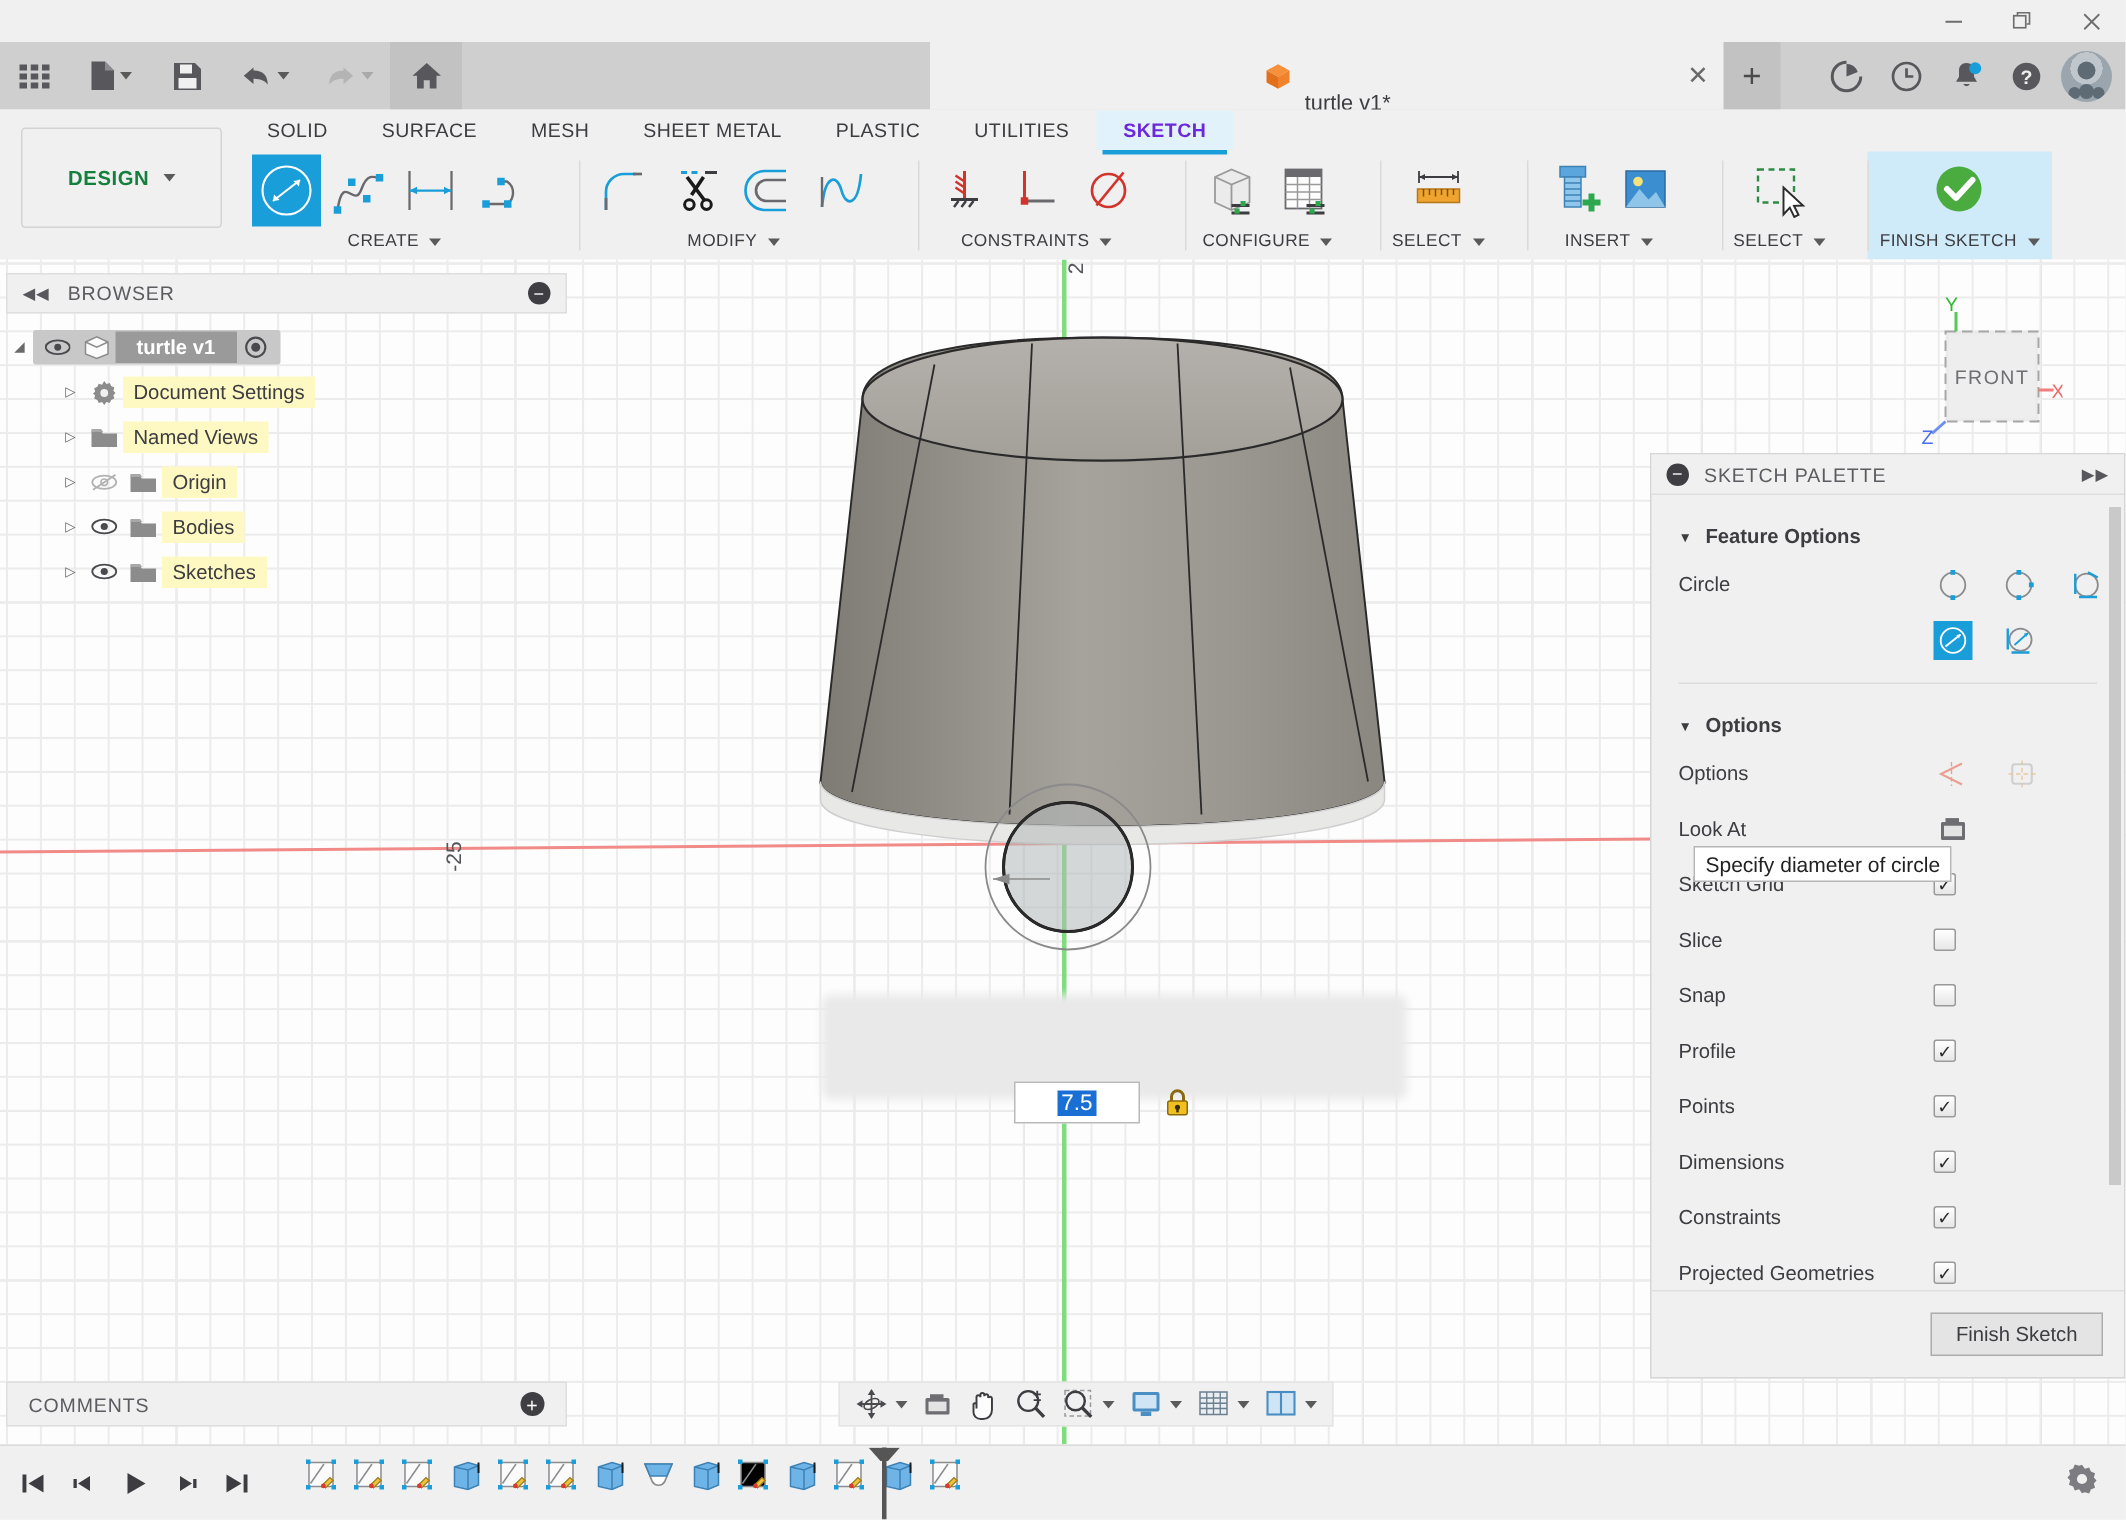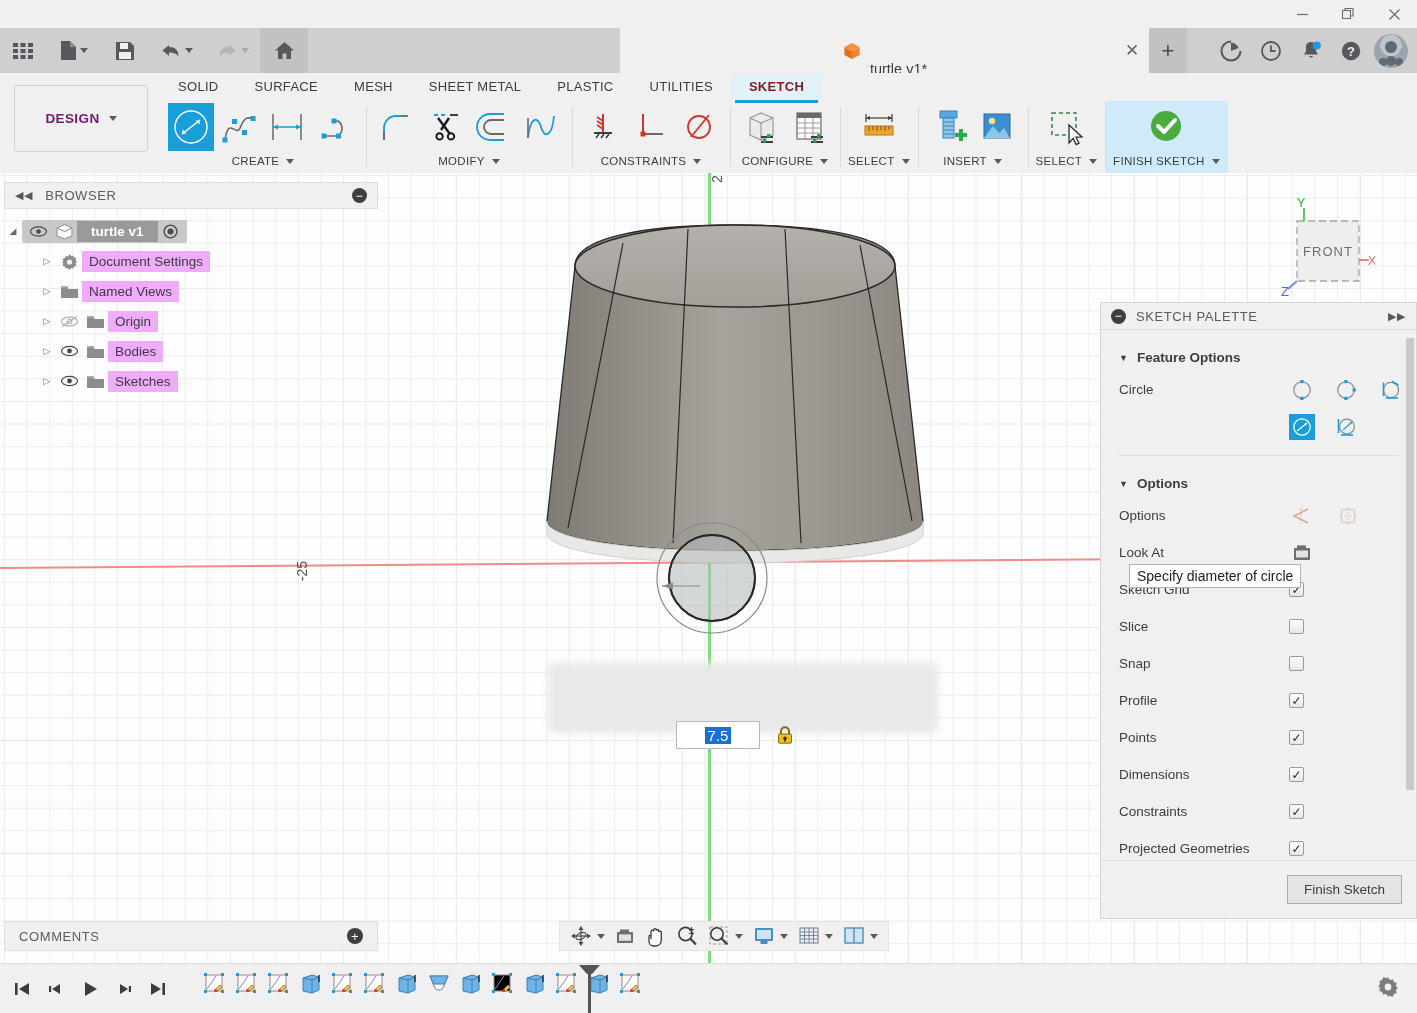--- a/index.html
+++ b/index.html
@@ -55,30 +55,30 @@
   .avatar::after { content: ""; position: absolute; left: 50%; top: 7px; transform: translateX(-50%);
             width: 12px; height: 12px; border-radius: 50%; background: #5e6b75;
             box-shadow: 0 14px 0 -1px #5e6b75, -8px 15px 0 -2px #5e6b75, 8px 15px 0 -2px #5e6b75; }
 
   
   .ribbon { position: absolute; top: 73px; left: 0; width: 1417px; height: 100px; background: #f0f0f0; }
   .designbox {
     position: absolute; left: 14px; top: 12px; width: 134px; height: 67px;
     border: 1px solid #d3d3d3; background: #f0f0f0; border-radius: 3px;
     display: flex; align-items: center; justify-content: center; gap: 6px;
-    font-size: 13.5px; font-weight: bold; letter-spacing: .4px; color: #701a75;
+    font-size: 13.5px; font-weight: bold; letter-spacing: .4px; color: #15803d;
   }
   .tabstrip { position: absolute; left: 160px; top: 0; display: flex; align-items: center; height: 28px; }
   .rtab { padding: 5px 18px 6px; font-size: 13px; color: #3c3c41; letter-spacing: .3px; position: relative;}
-  .rtab.active { color: #7f1d1d; font-weight: bold; }
+  .rtab.active { color: #6d28d9; font-weight: bold; }
   .rtab.active::after { content: ""; position: absolute; left: 4px; right: 4px; bottom: -3px;
     height: 3px; background: #1a9ed9; }
   .rtab.active { background: #e2f2fb; }
 
-  .groups { position: absolute; left: 160px; top: 28px; height: 72px; display: flex; align-items: stretch; }
+  .groups { position: absolute; left: 160px; top: 28px; height: 72px; display: flex; align-items: stretch; gap: 20px; }
   .grp { display: flex; flex-direction: column; align-items: center; padding: 0 8px; position: relative; }
   .grp + .grp::before { content: ""; position: absolute; left: 0; top: 6px; bottom: 6px; width: 1px; background: #dadada; }
   .grp-icons { display: flex; align-items: flex-end; gap: 2px; height: 50px; }
   .icbtn { width: 46px; height: 48px; display: flex; align-items: center; justify-content: center; }
   .icbtn.sel { background: #1a9ed9; }
   .grp-label { font-size: 11.5px; color: #3c3c41; letter-spacing: .3px; display: flex; align-items: center; gap: 4px;
     height: 20px; }
   .grp.finish { background: #cfeaf8; }
   .grp.finish .grp-label { font-weight: normal; }
 
@@ -125,21 +125,21 @@
   }
   .browser-head .collapse { color: #58585c; font-size: 11px; }
   .browser-head .minus { margin-left: auto; width: 15px; height: 15px; border-radius: 50%;
      background: #3f3f43; color: #fff; font-size: 12px; display: flex; align-items: center;
      justify-content: center; line-height: 1; }
   .tree { position: absolute; left: 4px; top: 216px; width: 374px; }
   .trow { display: flex; align-items: center; height: 30px; font-size: 13.5px; color: #3c3c41; }
   .tri { width: 18px; text-align: center; color: #6a6a6a; font-size: 9px; }
   .eye { width: 26px; display: flex; align-items: center; justify-content: center; }
   .fldr { width: 26px; display: flex; align-items: center; justify-content: center; }
-  .tlabel { background: #f0abfc; padding: 3px 7px; }
+  .tlabel { background: #fef9c3; padding: 3px 7px; }
   .rootrow { background: #c8c8c8; display: inline-flex; align-items: center; border-radius: 2px; padding: 1px 3px; }
   .rootlabel { background: #9a9a9a; color: #fff; font-weight: bold; padding: 3px 14px; }
 
   .comments {
     position: absolute; left: 4px; top: 921px; width: 374px; height: 30px;
     background: #f0f0f0; border: 1px solid #dedede; display: flex; align-items: center;
     padding: 0 14px; font-size: 13px; color: #5b5b60; letter-spacing: .6px;
   }
   .comments .plus { margin-left: auto; width: 16px; height: 16px; border-radius: 50%;
      background: #3f3f43; color: #fff; font-size: 13px; display: flex; align-items: center;

